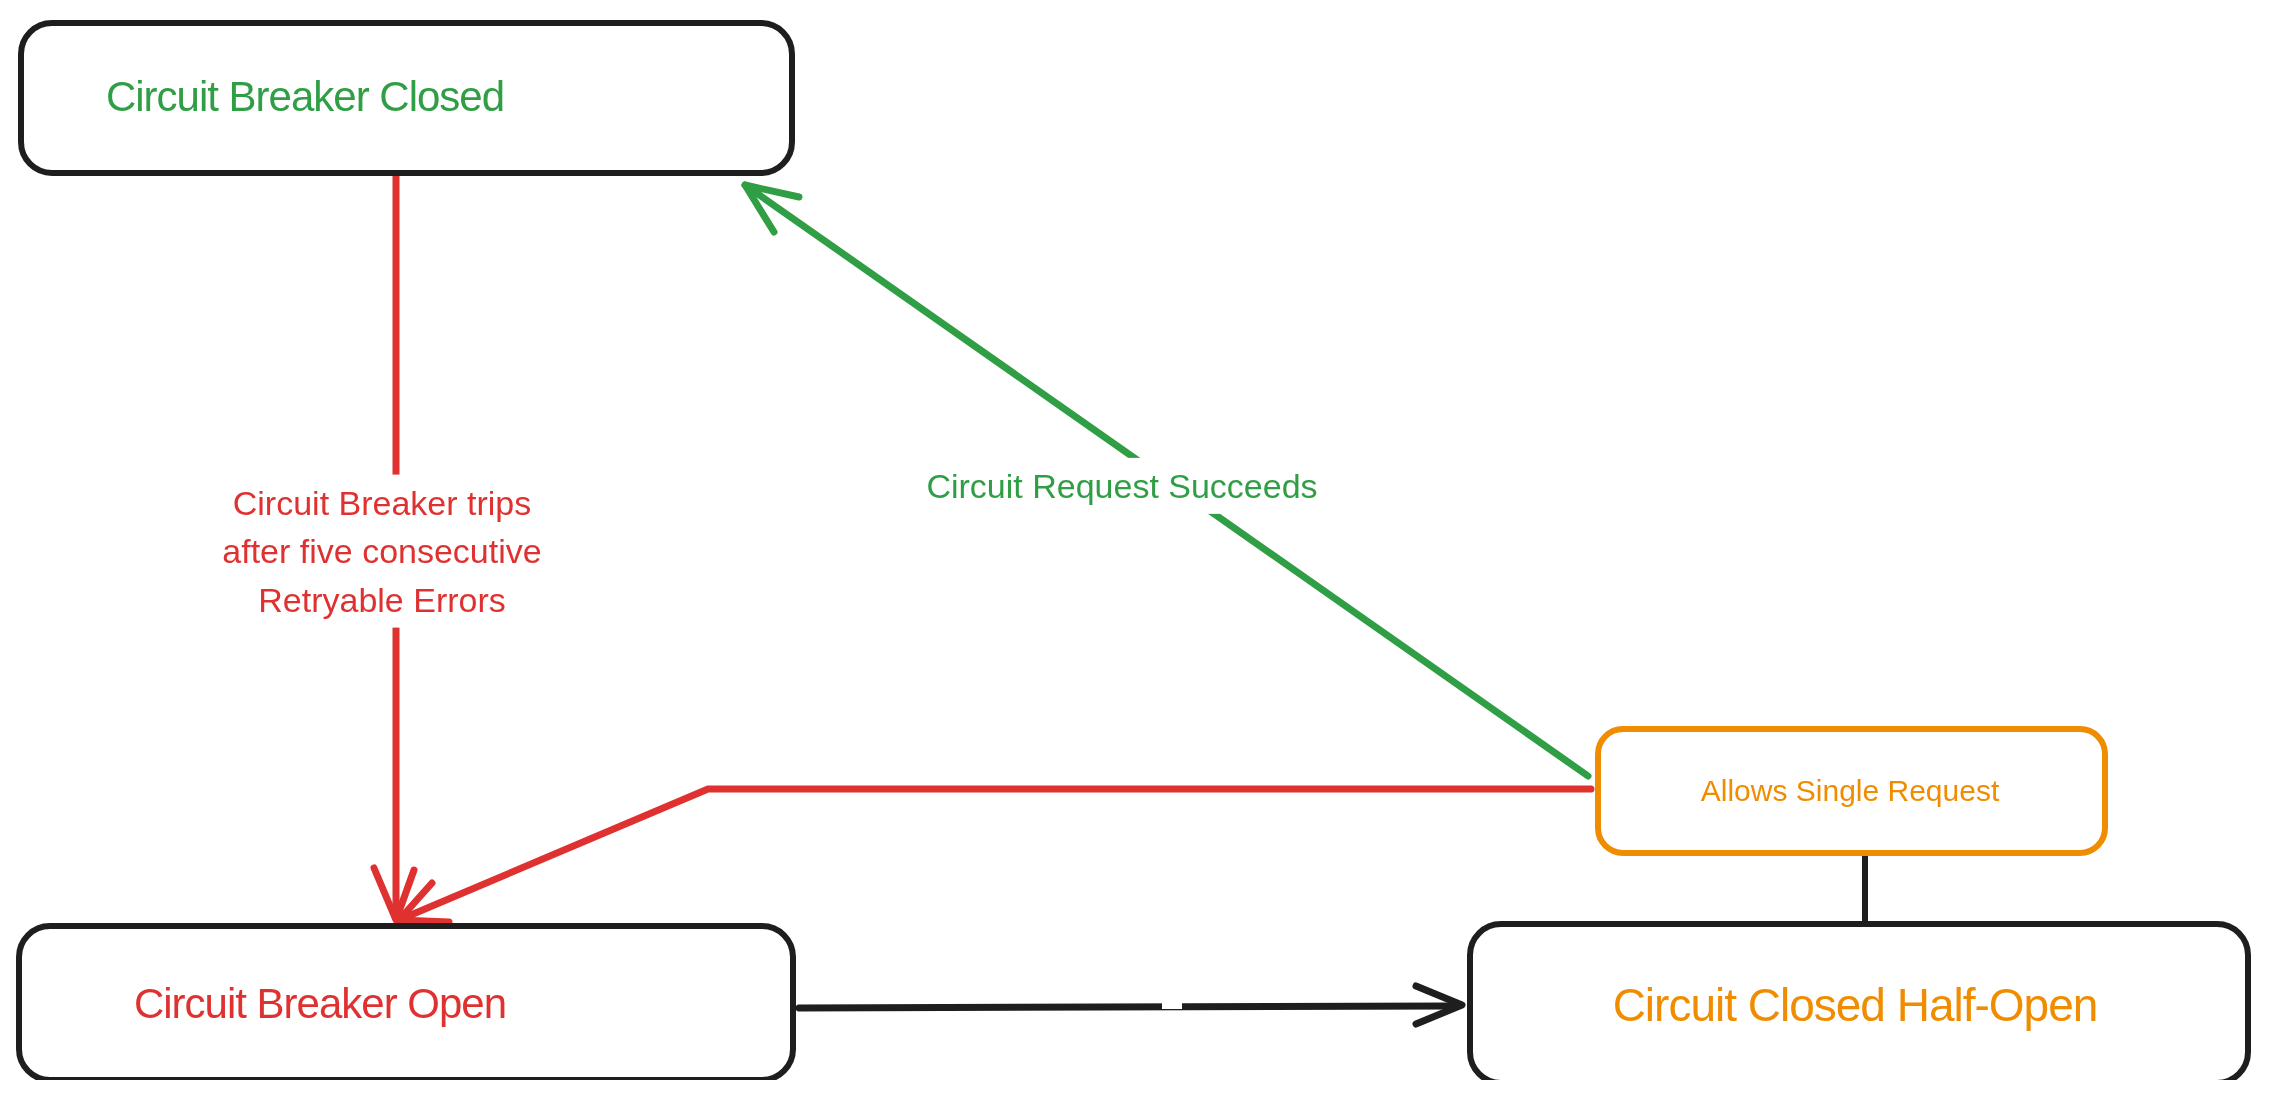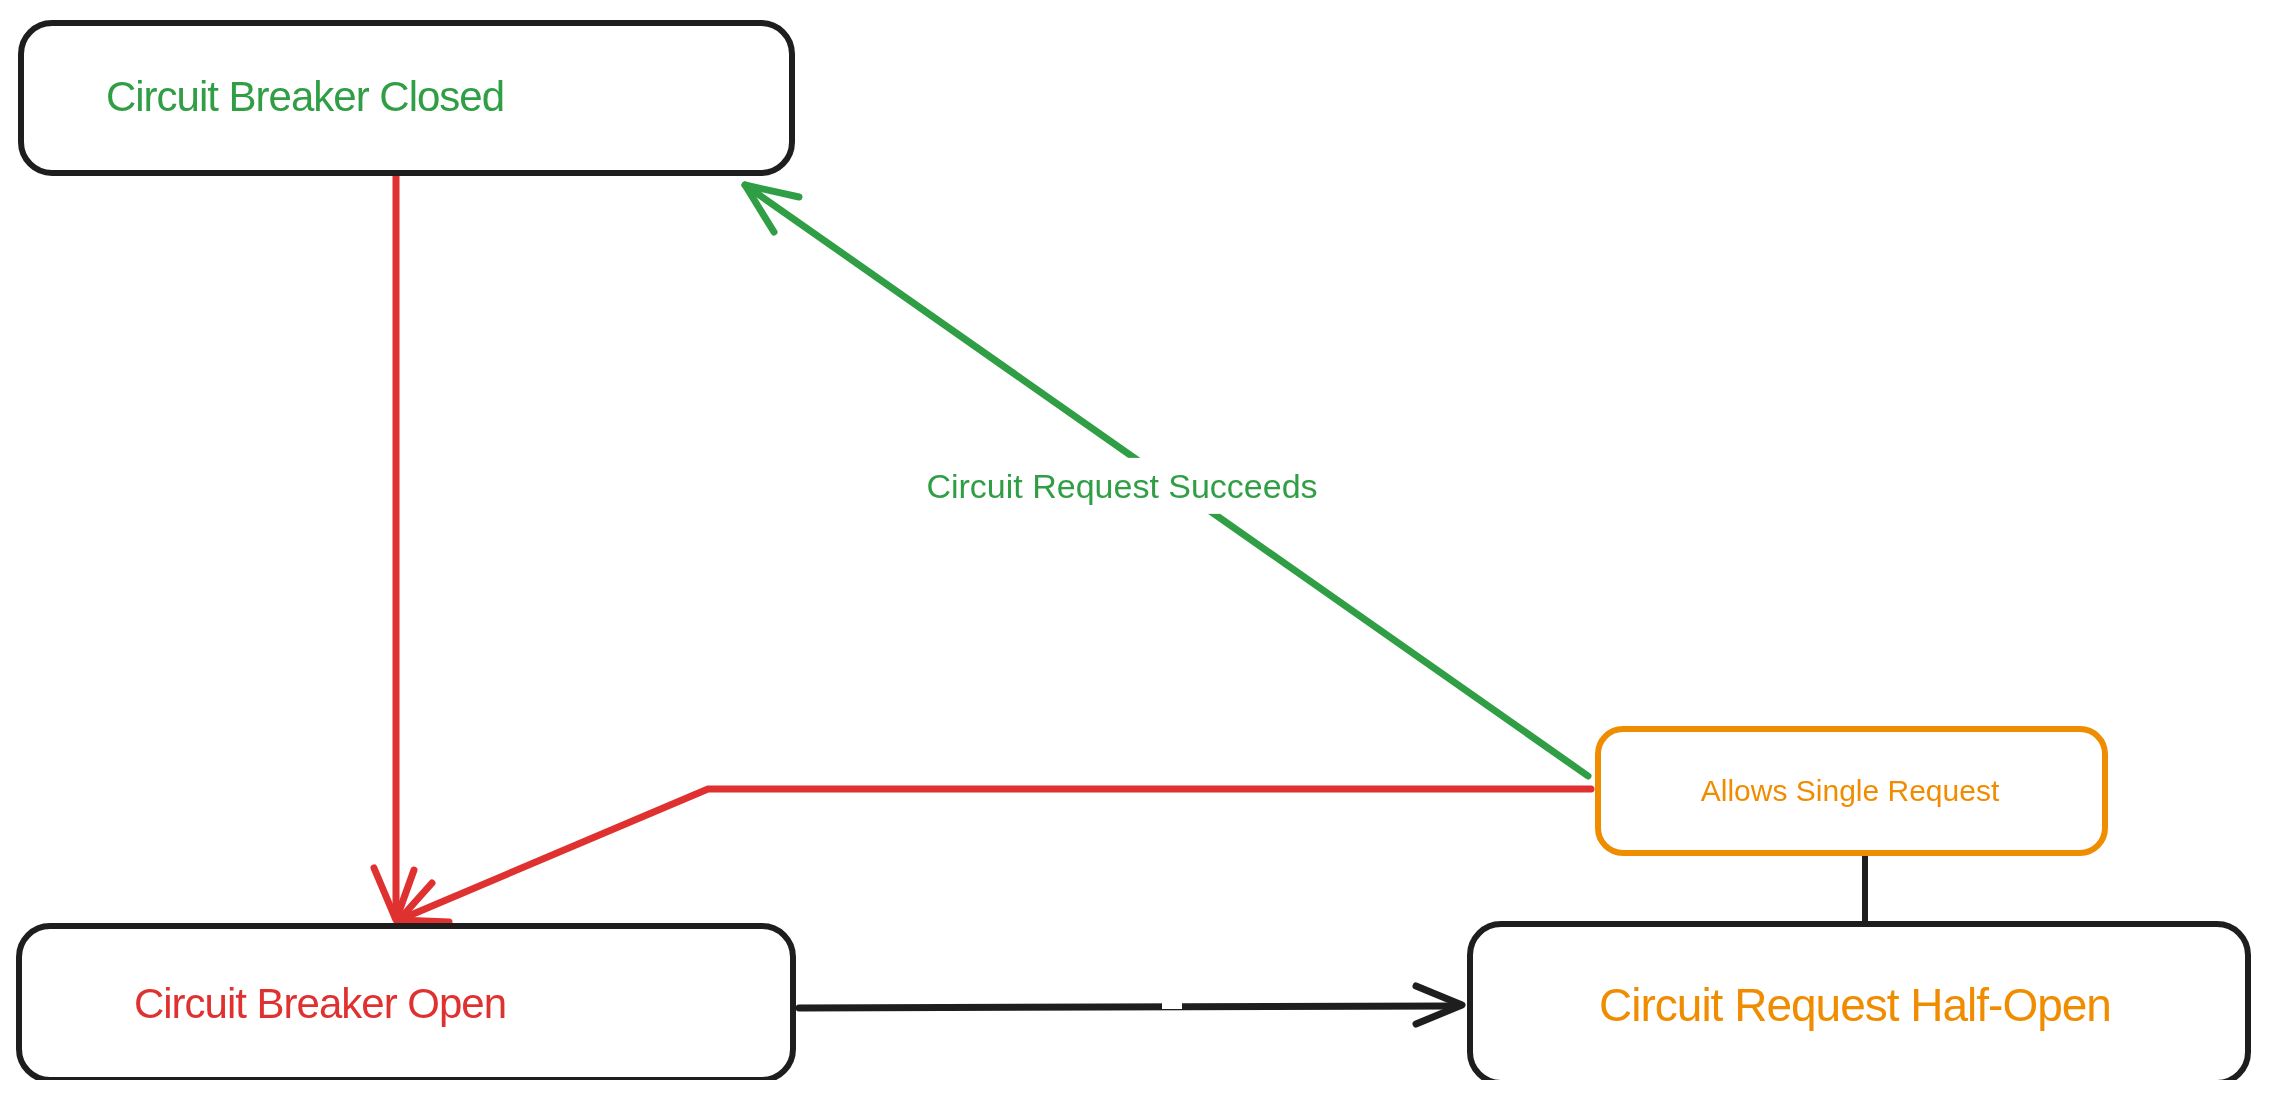--- a/index.html
+++ b/index.html
@@ -59,23 +59,28 @@
     <path d="M1865,854 L1865,922" stroke-width="6" stroke="#1e1e1e"></path>
   </svg>
 
   <div class="node node-black" style="left:18px;top:20px;width:777px;height:156px;"></div>
   <div class="node node-black" style="left:16px;top:923px;width:780px;height:160px;"></div>
   <div class="node node-black" style="left:1467px;top:921px;width:784px;height:165px;"></div>
   <div class="node node-orange" style="left:1595px;top:726px;width:513px;height:130px;"></div>
 
   <div class="lbl title c-green" style="left:305px;top:97px;">Circuit Breaker Closed</div>
   <div class="lbl title c-red" style="left:320px;top:1004px;">Circuit Breaker Open</div>
-  <div class="lbl title-lg c-orange" style="left:1855px;top:1006px;">Circuit Request Half-Open</div>
+  <div class="lbl title-lg c-orange" style="left:1855px;top:1006px;">Circuit Closed Half-Open</div>
   <div class="lbl edge-lbl c-orange" style="left:1850px;top:791px;font-size:30px;">Allows Single Request</div>
 
+  <div class="lbl lbl-bg edge-lbl c-red" style="left:382px;top:551px;">
+    <div>Circuit Breaker trips</div>
+    <div>after five consecutive</div>
+    <div>Retryable Errors</div>
+  </div>
 
   <div class="lbl lbl-bg edge-lbl c-green" style="left:1122px;top:486px;">Circuit Request Succeeds</div>
 
 
   <div class="lbl lbl-bg edge-lbl c-ink" style="left:1172px;top:1005px;">
   </div>
 
 </div>
 
 </body></html>

